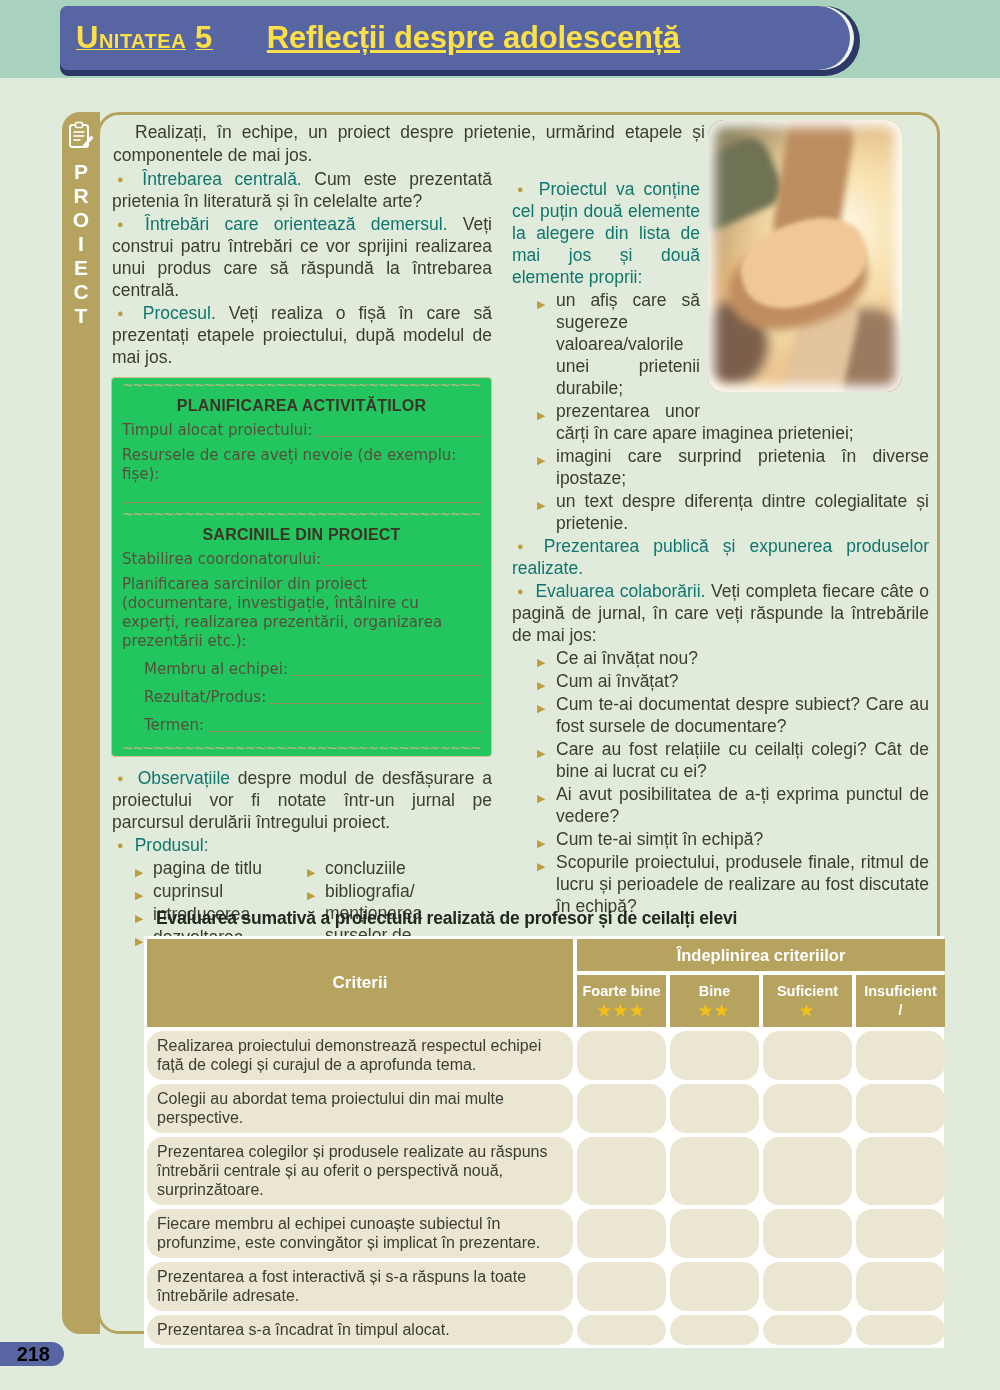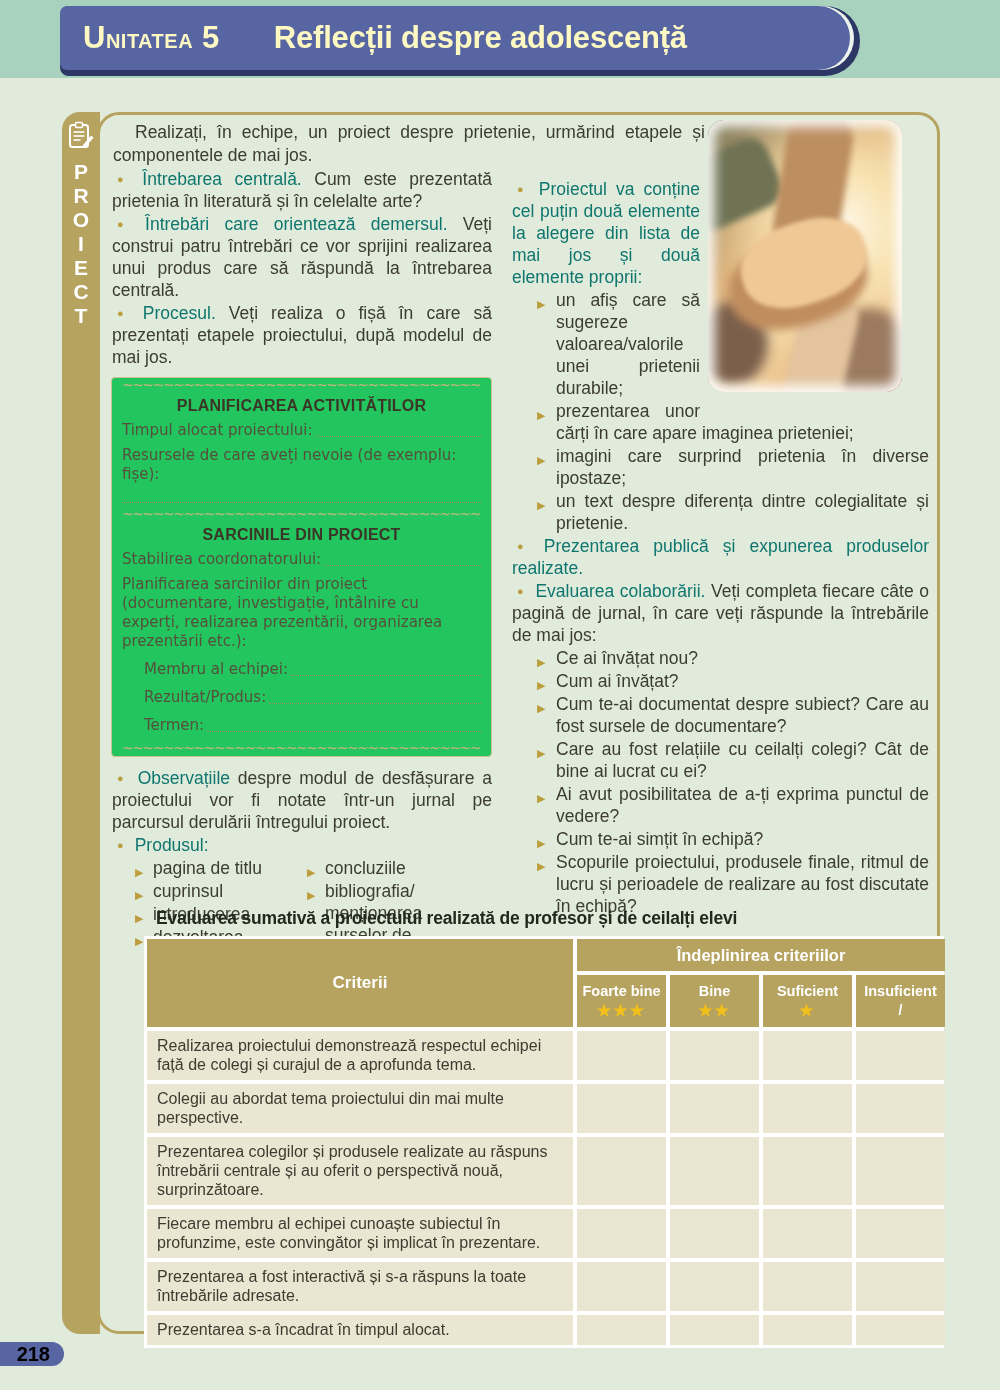--- a/index.html
+++ b/index.html
@@ -15,22 +15,23 @@
   .top-band { position:absolute; left:0; top:0; width:1000px; height:78px; background:#a8d2bd; }
   .banner-wrap {
     position:absolute; left:60px; top:6px; width:800px; height:70px;
     background:#2c3766; border-radius:10px 40px 40px 10px;
     padding:0 10px 6px 0;
   }
   .banner {
     width:100%; height:64px; background:#5765a3;
     border-radius:8px 36px 36px 8px;
     box-shadow: 4px 0 0 #eef4ec;
-    display:flex; align-items:center; color:#fef9c3;
-    padding-left:23px;
+    display:flex; align-items:center; color:#fde047;
+    padding-left:16px;
+    text-decoration:underline;
   }
   .unit { font-weight:bold; white-space:nowrap; letter-spacing:.5px; }
   .u-big { font-size:31px; }
   .u-small { font-size:20px; }
   .u-num { font-size:31px; margin-left:9px; }
   .banner-title { font-weight:bold; font-size:31px; margin-left:54px; letter-spacing:-.2px; }
 
   
   .content-frame {
     position:absolute; left:97px; top:112px; width:843px; height:1222px;
@@ -110,21 +111,21 @@
     grid-auto-rows:min-content; gap:4px;
     background:#ffffff; border:3px solid #ffffff;
   }
   .hcell { background:#b6a35f; color:#ffffff; font-weight:bold;
     display:flex; align-items:center; justify-content:center; text-align:center; }
   .cell-criteria { grid-row:1 / span 2; font-size:17px; }
   .cell-group { grid-column:2 / span 4; height:32px; font-size:16.5px; }
   .cell-level { height:52px; flex-direction:column; font-size:14.5px; line-height:17px; }
   .stars { color:#f3c019; font-size:16px; letter-spacing:2px; margin-top:2px; }
   .stars.slash { color:#ffffff; font-size:14px; letter-spacing:0; }
-  .bcell { background:#ebe6d2; }
+  .bcell { background:#ebe6d2;border-radius:16px; }
   .bcell.crit { font-size:16px; line-height:19px; color:#3c3c31; padding:5px 10px 6px; }
 
   
   .page-tab {
     position:absolute; left:0; top:1342px; width:64px; height:24px;
     background:#5765a3; border-radius:0 13px 13px 0;
     color:#000000; font-weight:bold; font-size:20px;
     display:flex; align-items:center; justify-content:flex-end; padding-right:14px;
   }
 </style>

